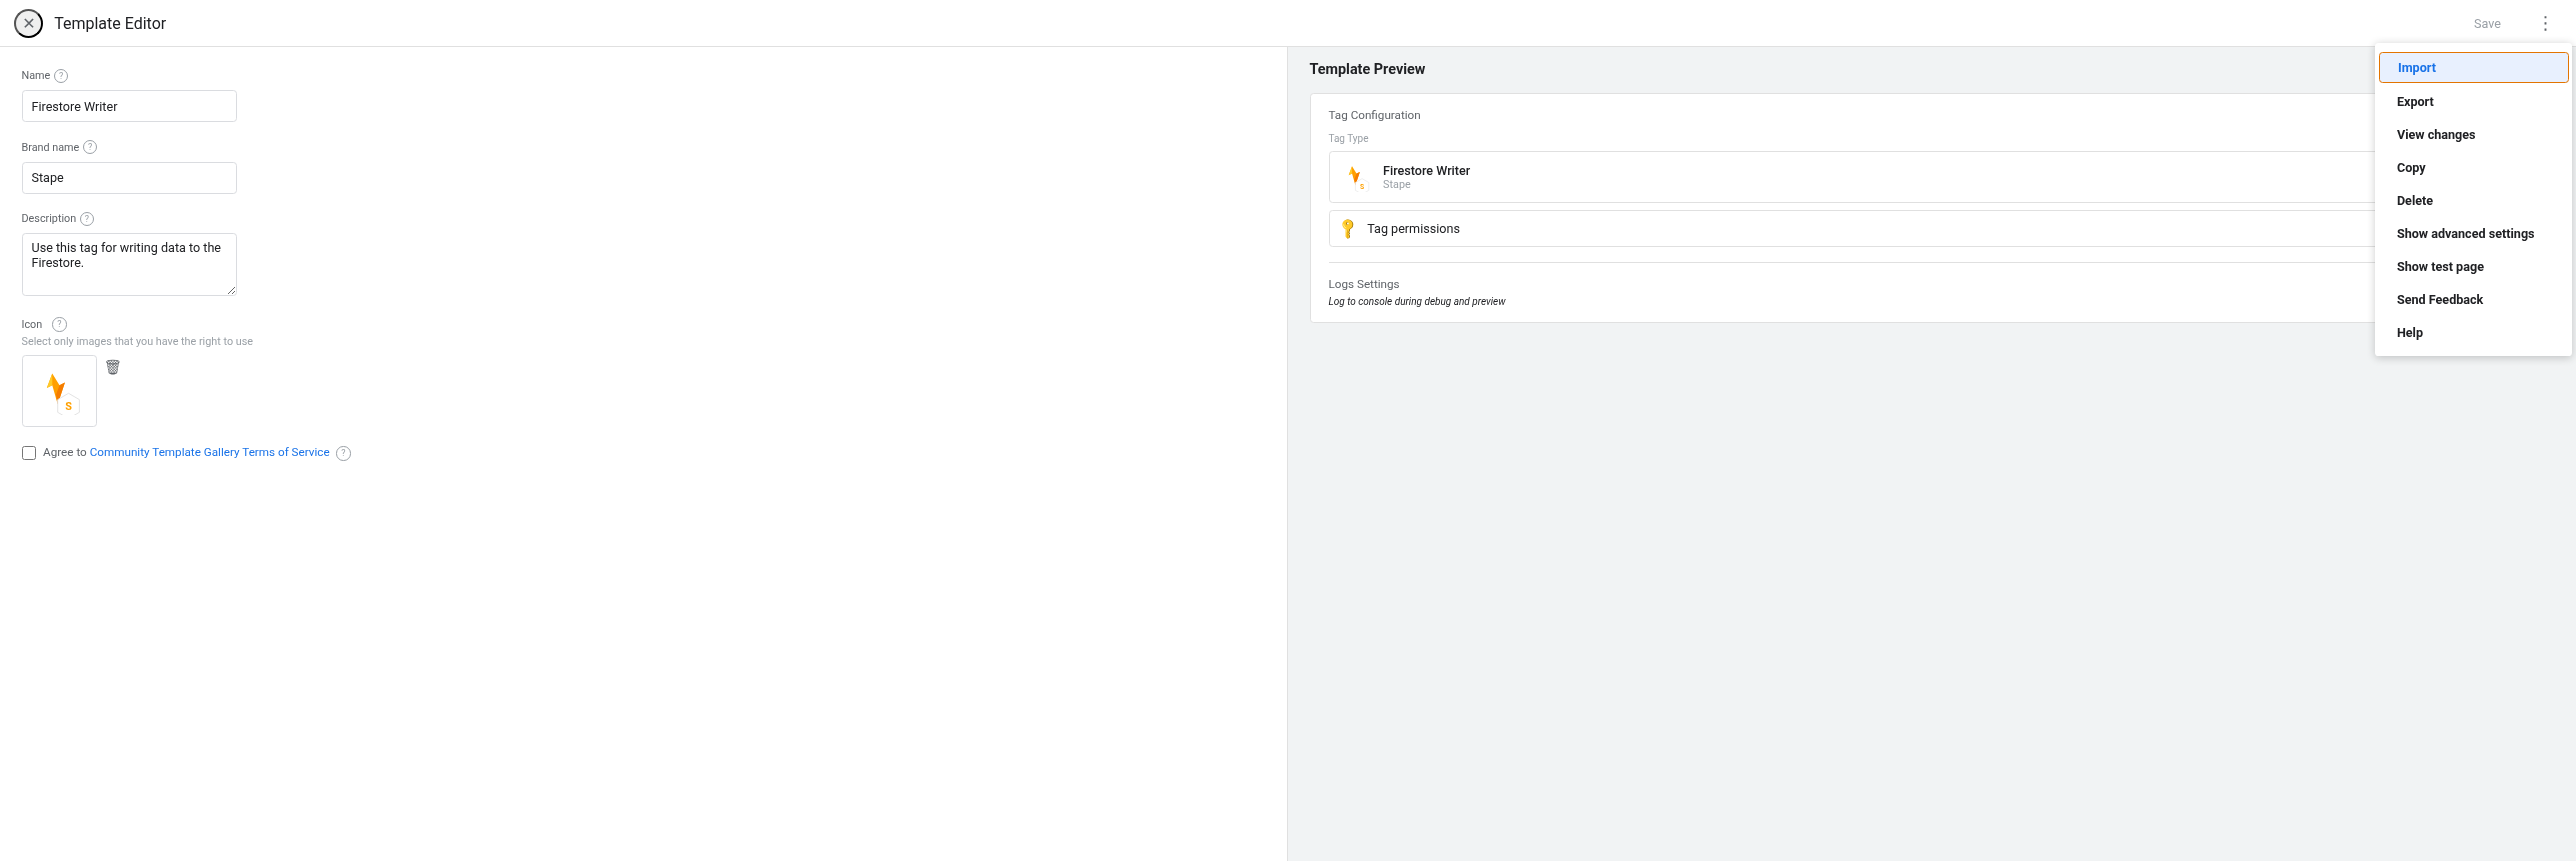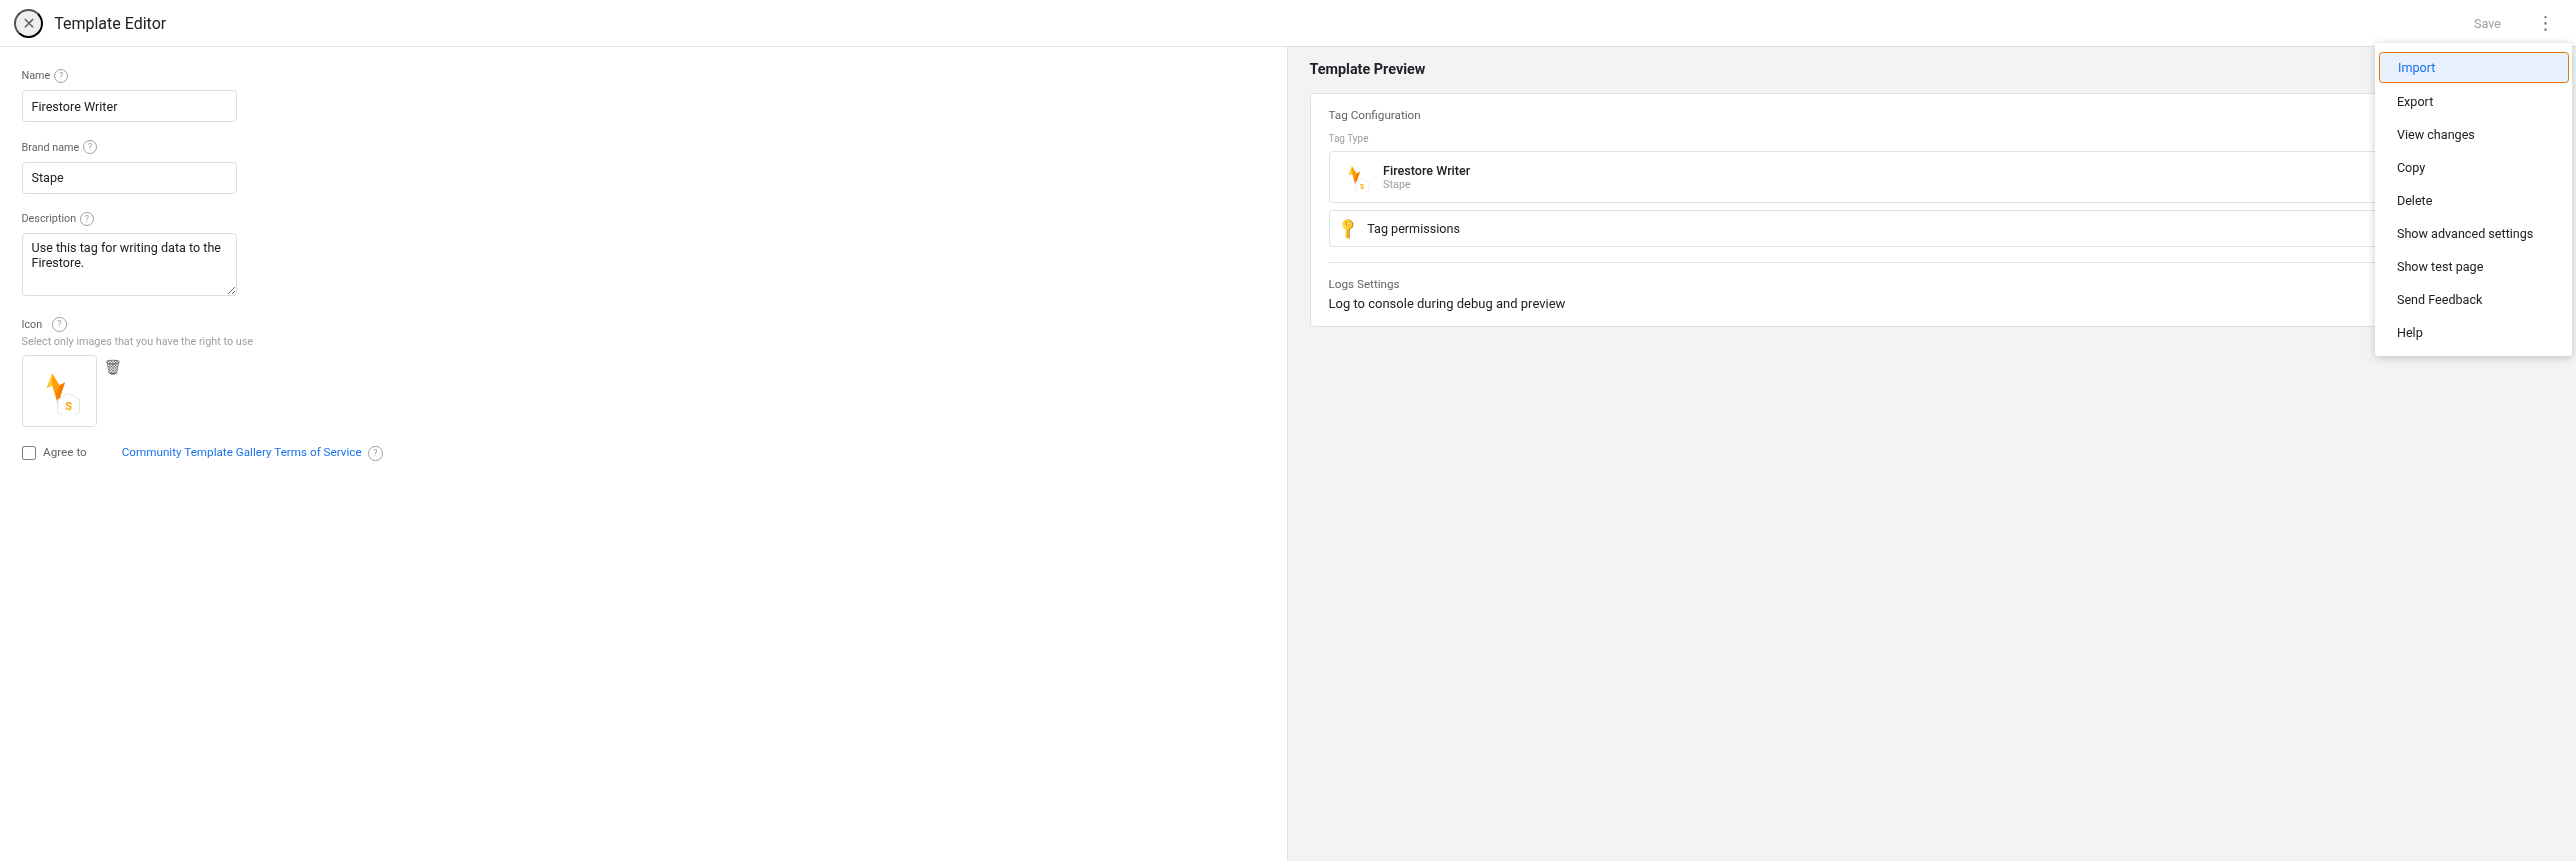--- a/index.html
+++ b/index.html
@@ -225,21 +225,20 @@
       height: 14.4px;
       cursor: pointer;
     }
     .checkbox-label {
       font-size: 11.7px;
       color: #5f6368;
     }
     .checkbox-label a {
       color: #1a73e8;
       text-decoration: none;
-      margin-left: 32px;
     }
 
     
     .right-panel {
       flex: 1;
       background: #f1f3f4;
       display: flex;
       flex-direction: column;
       overflow: hidden;
       position: relative;
@@ -326,22 +325,23 @@
 
     .logs-section {
       padding: 14.4px 18px;
     }
     .logs-title {
       font-size: 11.7px;
       color: #5f6368;
       margin-bottom: 5.4px;
     }
     .logs-value {
-      font-size: 13px;
-      color: #202124;
+      font-size: 10px;
+      color: #202124;
+      font-style: italic;
     }
 
     
     .dropdown-menu {
       position: fixed;
       top: 43px;
       right: 3.6px;
       background: #fff;
       border-radius: 3.6px;
       box-shadow: 0 1.8px 9px rgba(0,0,0,0.2);
@@ -349,20 +349,21 @@
       z-index: 1000;
       padding: 7.2px 0;
     }
     .dropdown-item {
       padding: 9px 21.5px;
       font-size: 12.6px;
       color: #202124;
       cursor: pointer;
       display: block;
       white-space: nowrap;
+      font-weight: bold;
     }
     .dropdown-item.highlighted {
       background: #e8f0fe;
       color: #1a73e8;
       border: 1.8px solid #e37400;
       border-radius: 3.6px;
       margin: 1.8px 3.6px;
       padding: 7.2px 18px;
     }
 

